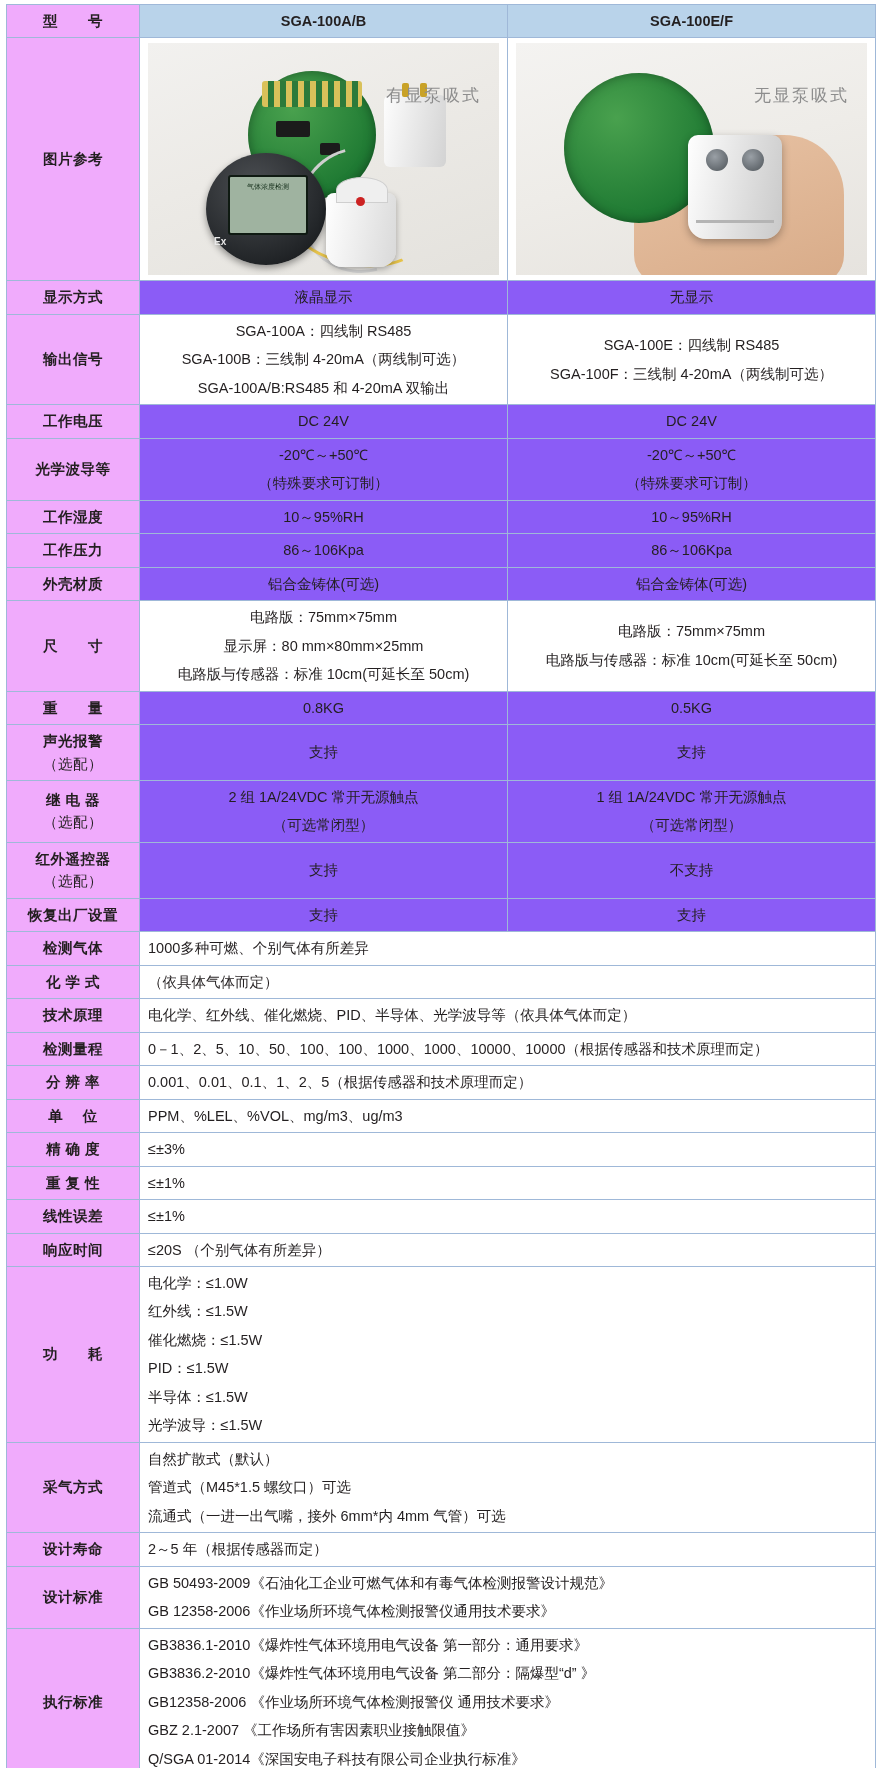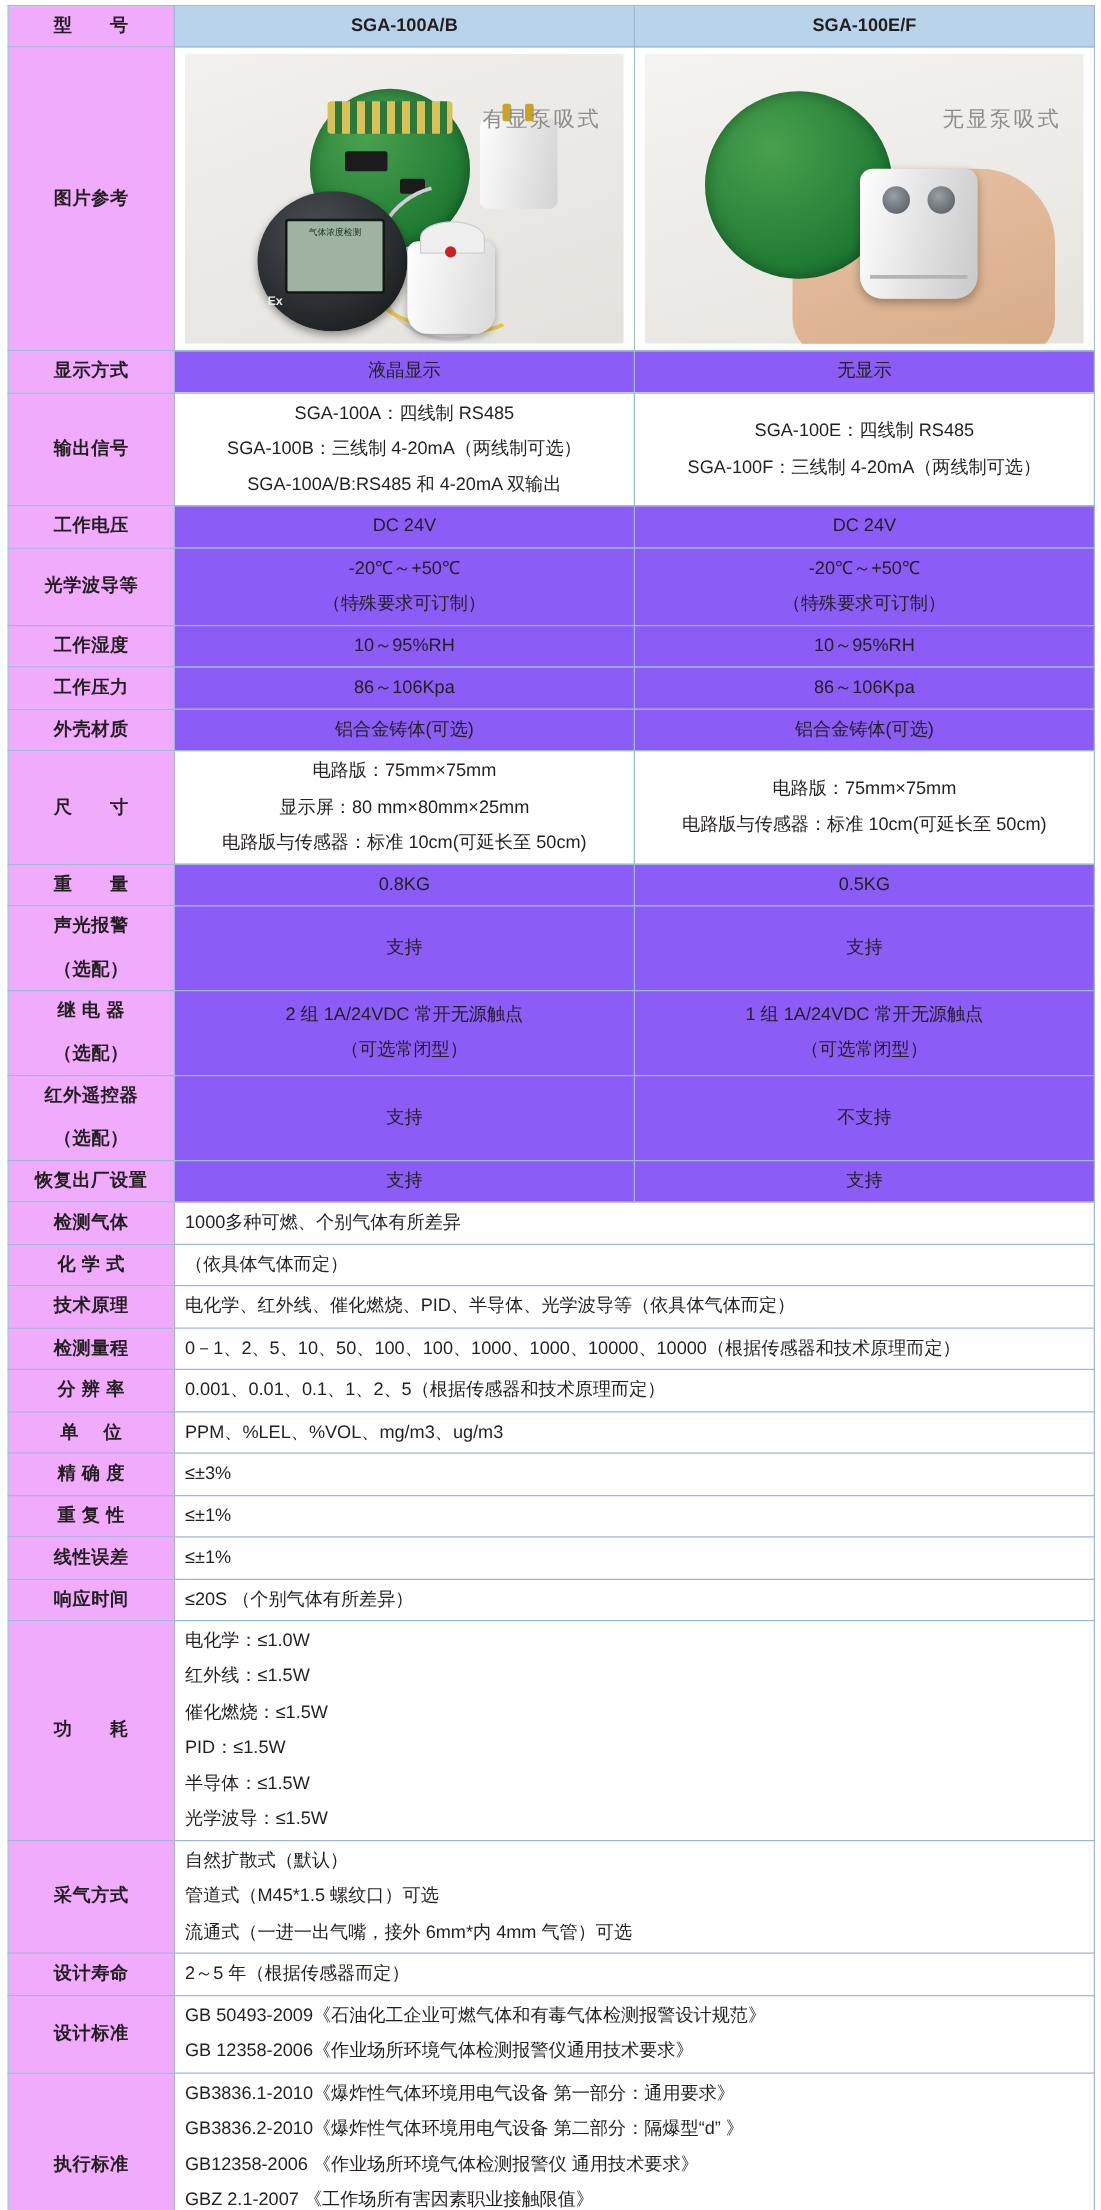--- a/index.html
+++ b/index.html
@@ -36,22 +36,21 @@
   td.label {
     background: #f0abfc;
     text-align: center;
     font-weight: bold;
     font-size: 14.5px;
     letter-spacing: 0.5px;
     padding: 5px 4px;
   }
   td.label .sub {
     display: block;
-    font-weight: bold;
-    margin-top: 12px;
+    font-weight: normal;
   }
   td.center {
     text-align: center;
     background: #8b5cf6;
   }
   td.left {
     text-align: center;
     background: #ffffff;
   }
   td.head {

